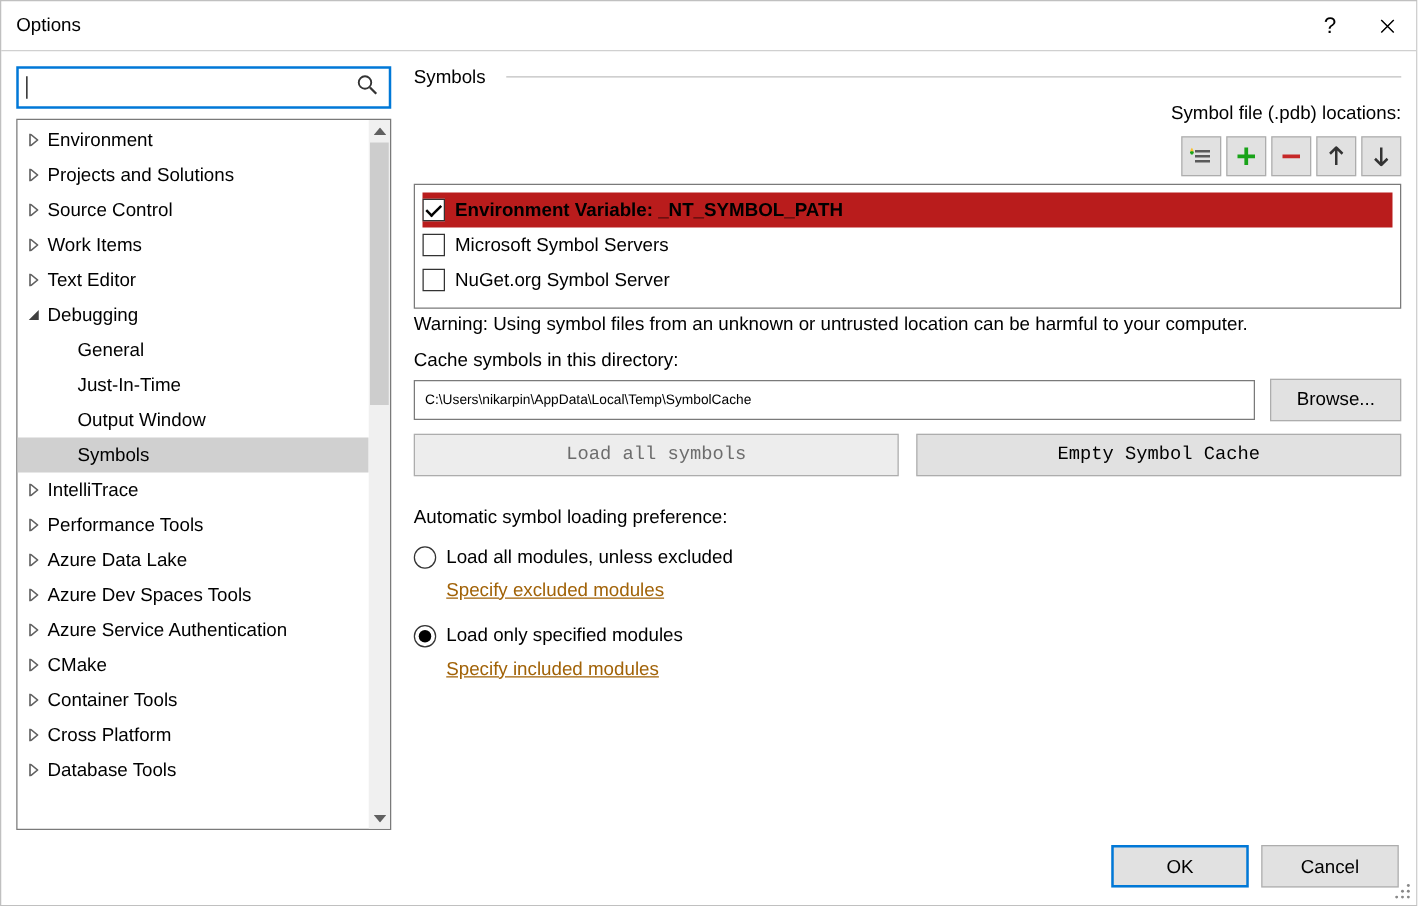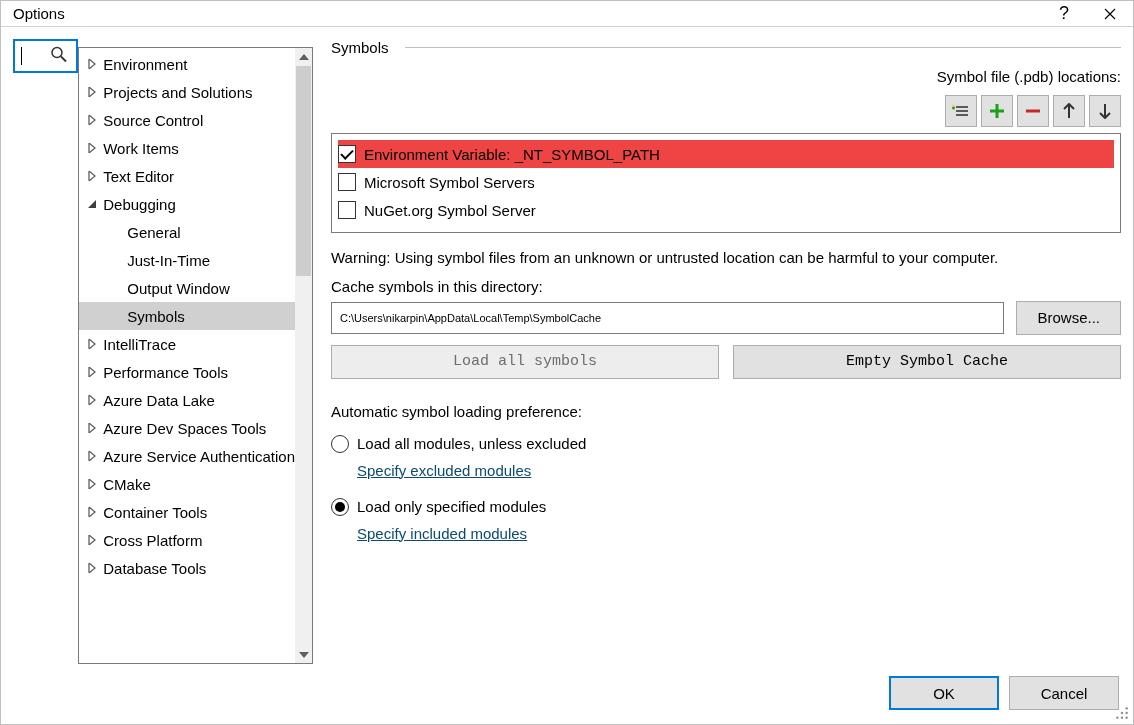--- a/index.html
+++ b/index.html
@@ -1,25 +1,25 @@
 <!DOCTYPE html>
 <html><head>
 <meta charset="utf-8">
 <style>
   * { box-sizing: border-box; }
   html, body { margin:0; padding:0; font-family: "Segoe UI", Arial, sans-serif; font-size:15px; color:#000; background:#fff; }
   .window { width:1134px; height:725px; border:1px solid #c0c0c0; display:flex; flex-direction:column; background:#fff; }
-  .titlebar { height:26px; display:flex; align-items:center; padding:0 0 0 12px; border-bottom:1px solid #d0d0d0; }
+  .titlebar { height:40px; display:flex; align-items:center; padding:0 0 0 12px; border-bottom:1px solid #d0d0d0; }
   .titlebar .title { font-size:15px; }
   .titlebar .spacer { flex:1; }
   .titlebar .win-btn { width:46px; height:40px; display:flex; align-items:center; justify-content:center; font-size:16px; color:#000; }
   .titlebar .win-btn.close svg, .titlebar .win-btn.help { stroke:#000; }
   .body { flex:1; display:flex; padding:12px; gap:18px; min-height:0; }
   
-  .left { width:300px; display:flex; }
+  .left { width:300px; display:flex; flex-direction:column; }
   .search-wrap { position:relative; border:2px solid #0078d7; background:#fff; height:34px; display:flex; align-items:center; padding:0 34px 0 6px; }
   .search-wrap input { border:none; outline:none; width:100%; height:100%; font-size:15px; background:transparent; }
   .search-wrap .caret-line { position:absolute; left:6px; top:6px; bottom:6px; width:1px; background:#000; }
   .search-wrap .search-icon { position:absolute; right:8px; top:50%; transform:translateY(-50%); }
   .tree-wrap { border:1px solid #7a7a7a; margin-top:8px; flex:1; display:flex; min-height:0; }
   .tree { flex:1; overflow:hidden; padding:2px 0; }
   .scrollbar { width:17px; background:#f0f0f0; display:flex; flex-direction:column; align-items:center; }
   .scroll-btn { width:17px; height:17px; display:flex; align-items:center; justify-content:center; }
   .scroll-thumb { width:15px; margin:1px; background:#cdcdcd; flex:0 0 auto; }
   .tree-item { display:flex; align-items:center; height:28px; padding-left:6px; cursor:default; }
@@ -31,33 +31,33 @@
   
   .right { flex:1; display:flex; flex-direction:column; min-width:0; }
   .section-header { display:flex; align-items:center; gap:16px; margin-bottom:12px; }
   .section-header .line { flex:1; height:1px; background:#c0c0c0; }
   .toolbar-row { display:flex; align-items:flex-end; gap:10px;flex-direction:column; }
   .toolbar-row .lbl { flex:1; }
   .icon-btns { display:flex; gap:4px; }
   .icon-btn { width:32px; height:32px; border:1px solid #adadad; background:#e1e1e1; display:flex; align-items:center; justify-content:center; }
   .listbox { border:1px solid #7a7a7a; margin-top:6px; padding:6px; min-height:100px; }
   .check-row { display:flex; align-items:center; gap:8px; height:28px; }
-  .check-row.selected { background:#ef4444; }
+  .check-row.selected { background:#b91c1c;font-weight:bold; }
   .checkbox { width:18px; height:18px; border:1px solid #333; display:flex; align-items:center; justify-content:center; background:#fff; flex-shrink:0; }
   .checkbox.checked::after { content:""; width:10px; height:5px; border-left:2px solid #000; border-bottom:2px solid #000; transform:rotate(-45deg) translate(1px,-1px); }
-  .warning { margin-top:14px; line-height:1.5; }
+  .warning { margin-top:2px; line-height:1.5; }
   .field-row { display:flex; align-items:center; gap:12px; margin-top:6px; }
   .text-input { flex:1; height:32px; border:1px solid #7a7a7a; padding:0 8px; font-size:11px; outline:none; }
   .button { height:34px; border:1px solid #adadad; background:#e1e1e1; padding:0 20px; display:flex; align-items:center; justify-content:center; font-size:15px; min-width:100px; }
   .button.wide { flex:1;font-family:Liberation Mono, monospace; }
   .button.disabled { color:#6d6d6d; background:#ededed; }
   .radio-row { display:flex; align-items:center; gap:8px; margin-top:12px; height:24px; }
   .radio { width:18px; height:18px; border:1px solid #333; border-radius:50%; display:flex; align-items:center; justify-content:center; flex-shrink:0; }
   .radio.checked::after { content:""; width:10px; height:10px; background:#000; border-radius:50%; }
-  .link { color:#0c4a6e; text-decoration:underline; margin-left:26px; margin-top:6px; display:inline-block; }
+  .link { color:#a16207; text-decoration:underline; margin-left:26px; margin-top:6px; display:inline-block; }
   
   .footer { display:flex; justify-content:flex-end; align-items:flex-end; padding:0 14px 14px 14px; gap:10px; }
   .dlg-btn { width:110px; height:34px; border:1px solid #adadad; background:#e1e1e1; display:flex; align-items:center; justify-content:center; font-size:15px; }
   .dlg-btn.primary { border:2px solid #0078d7; background:#e1e1e1; }
   .resize-grip { position:absolute; right:4px; bottom:4px; width:14px; height:14px; }
 </style>
 </head>
 <body>
 
 <div class="window">

